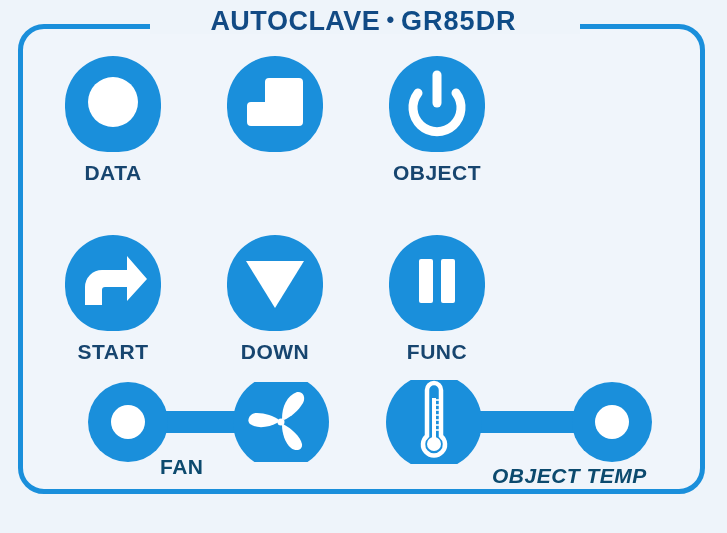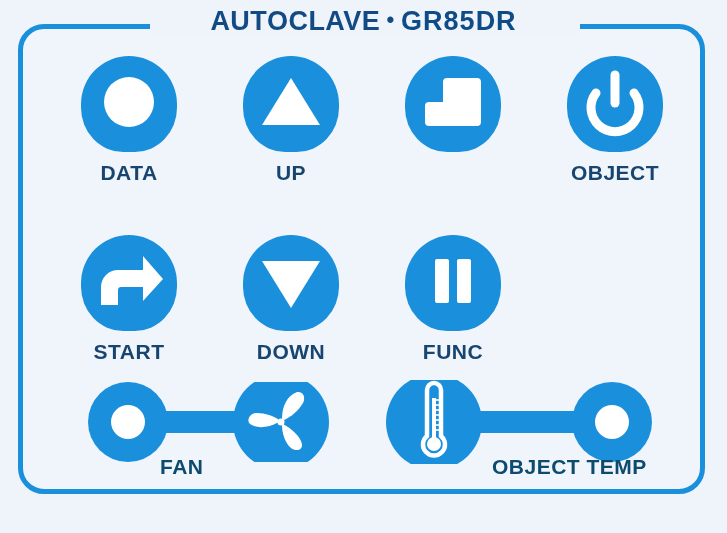--- a/index.html
+++ b/index.html
@@ -68,21 +68,21 @@
   }
   .legend .model {
     font-weight: bold;
     color: #0f4c87;
     letter-spacing: 1px;
   }
 
   
   .grid {
     position: absolute;
-    left: 48px;
+    left: 32px;
     top: 56px;
     width: 650px;
   }
   .row {
     display: flex;
     justify-content: flex-start;
     align-items: flex-start;
   }
   .cell {
     width: 162px;
@@ -131,21 +131,21 @@
     font-size: 21px;
     font-weight: bold;
     color: #0c4a6e;
     letter-spacing: 0.5px;
     white-space: nowrap;
   }
 
   #fan-toggle      { left: 86px;  top: 10px; }
   #fan-label       { left: 160px; top: 83px; }
   #temp-toggle     { left: 374px; top: 8px;  }
-  #temp-label      { left: 492px; top: 83px; }
+  #temp-label      { left: 492px; top: 92px; font-style: italic; }
 </style>
 </head>
 <body>
 
 <div id="panel">
 
   <div class="frame"></div>
   <div class="frame-legend-gap"></div>
 
   <div class="legend">
@@ -160,30 +160,20 @@
         <div class="btn">
           <span>
             <svg width="96" height="96" viewBox="0 0 96 96">
               <circle cx="48" cy="46" r="25" fill="#ffffff"></circle>
             </svg>
           </span>
         </div>
         <div class="lbl">DATA</div>
       </div>
 
-      <div class="cell">
-        <div class="btn">
-          <span>
-            <svg width="96" height="96" viewBox="0 0 96 96">
-              <polygon points="48,22 77,69 19,69" fill="#ffffff"></polygon>
-            </svg>
-          </span>
-        </div>
-        <div class="lbl">UP</div>
-      </div>
 
       <div class="cell">
         <div class="btn">
           <span>
             <svg width="96" height="96" viewBox="0 0 96 96">
               <path d="M42,22 H72 a4,4 0 0 1 4,4 V66 a4,4 0 0 1 -4,4 H24 a4,4 0 0 1 -4,-4 V50 a4,4 0 0 1 4,-4 H38 V26 a4,4 0 0 1 4,-4 Z" fill="#ffffff"></path>
             </svg>
           </span>
         </div>
       </div>

